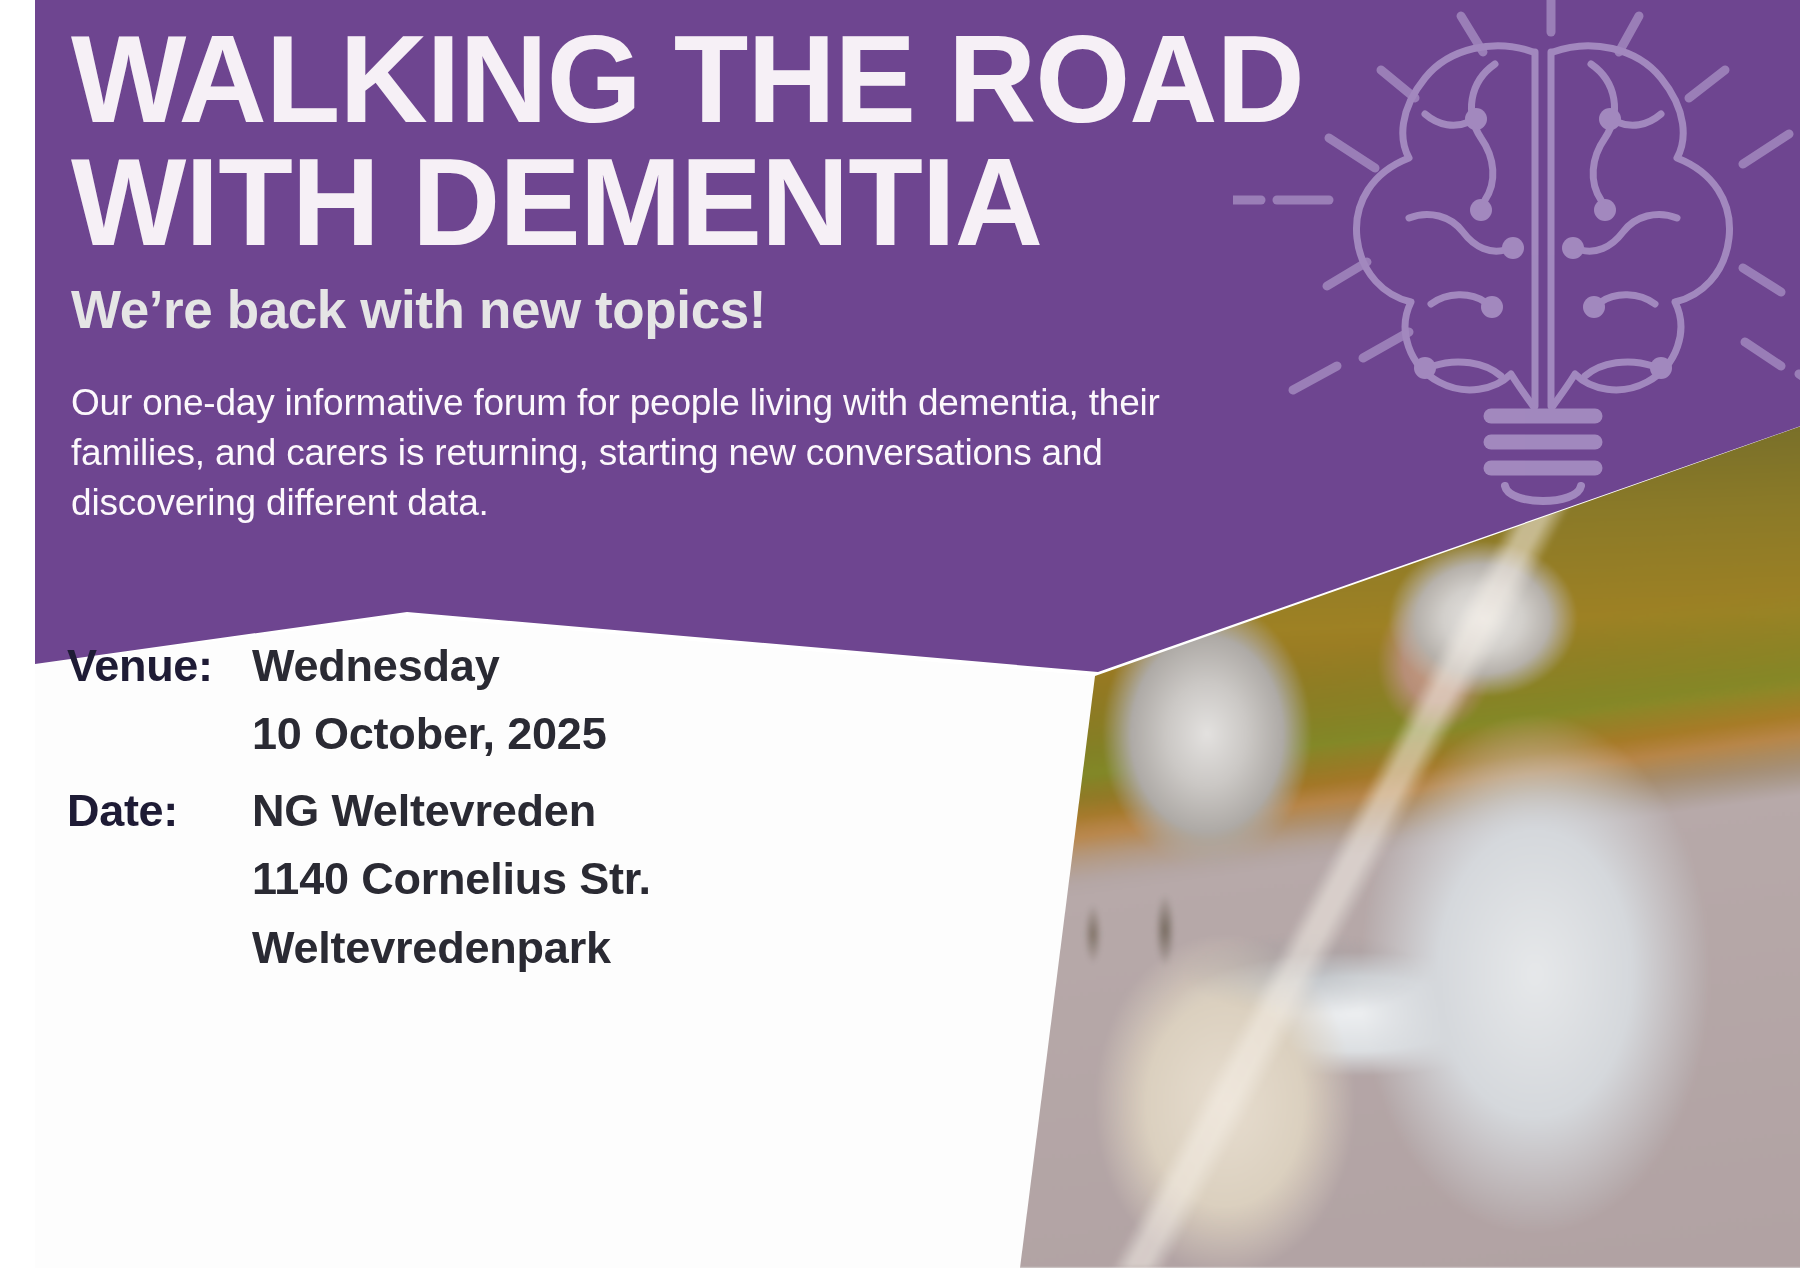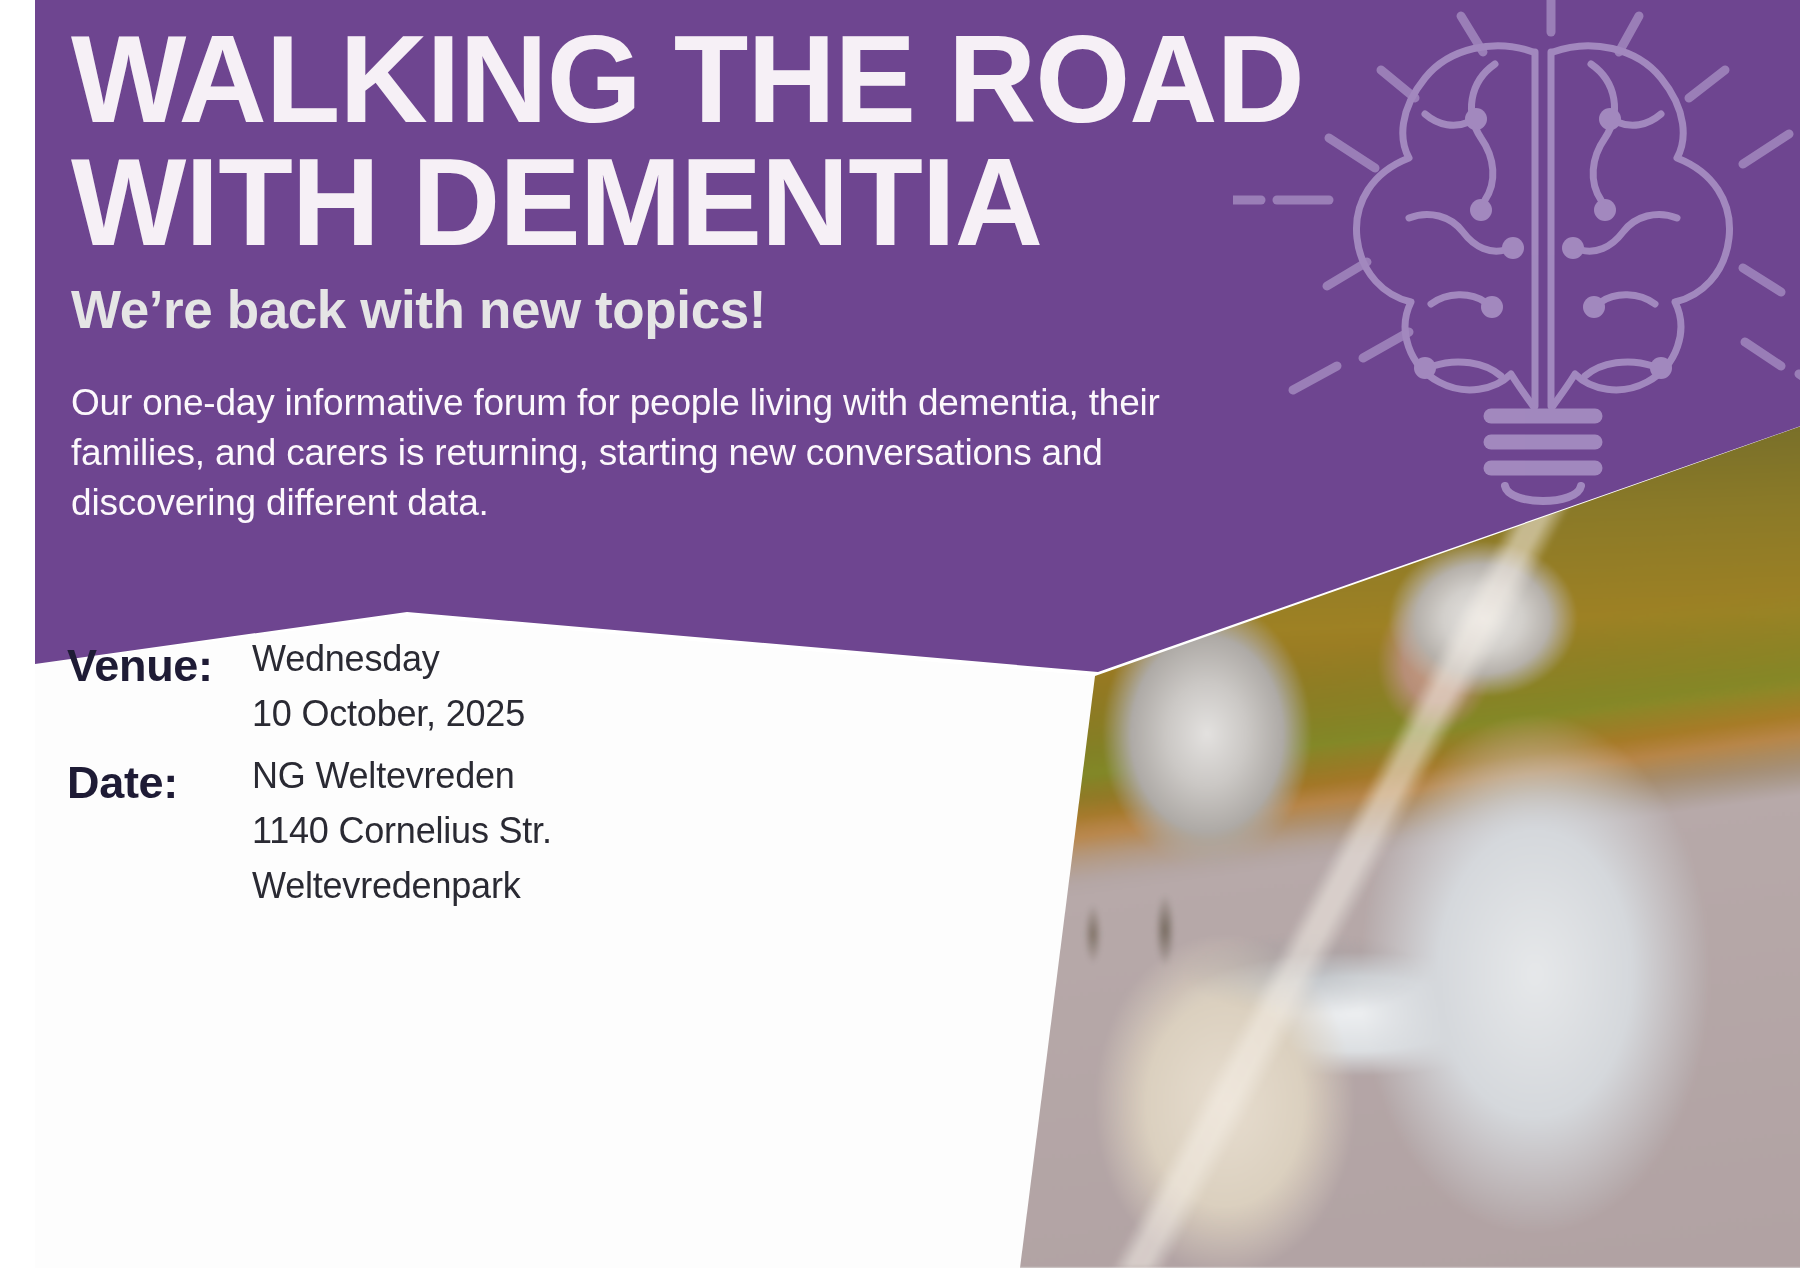--- a/index.html
+++ b/index.html
@@ -121,21 +121,21 @@
     font-family:"Liberation Sans", sans-serif;
   }
   .d-row{display:flex;align-items:flex-start;margin-bottom:8px;}
   .d-label{
     width:185px;flex:0 0 185px;
     color:#1E1B35;font-weight:700;font-size:45px;line-height:1.52;
     letter-spacing:-.3px;
   }
   .d-values{flex:1;}
   .d-val{
-    color:#2A2A33;font-weight:400;font-size:36px;line-height:1.52;
+    color:#2A2A33;font-weight:700;font-size:45px;line-height:1.52;
     letter-spacing:-.2px;white-space:nowrap;
   }
 </style>
 </head>
 <body>
 
 <div id="poster">
 
   <div class="photo-wrap">
     <div class="photo"></div>

